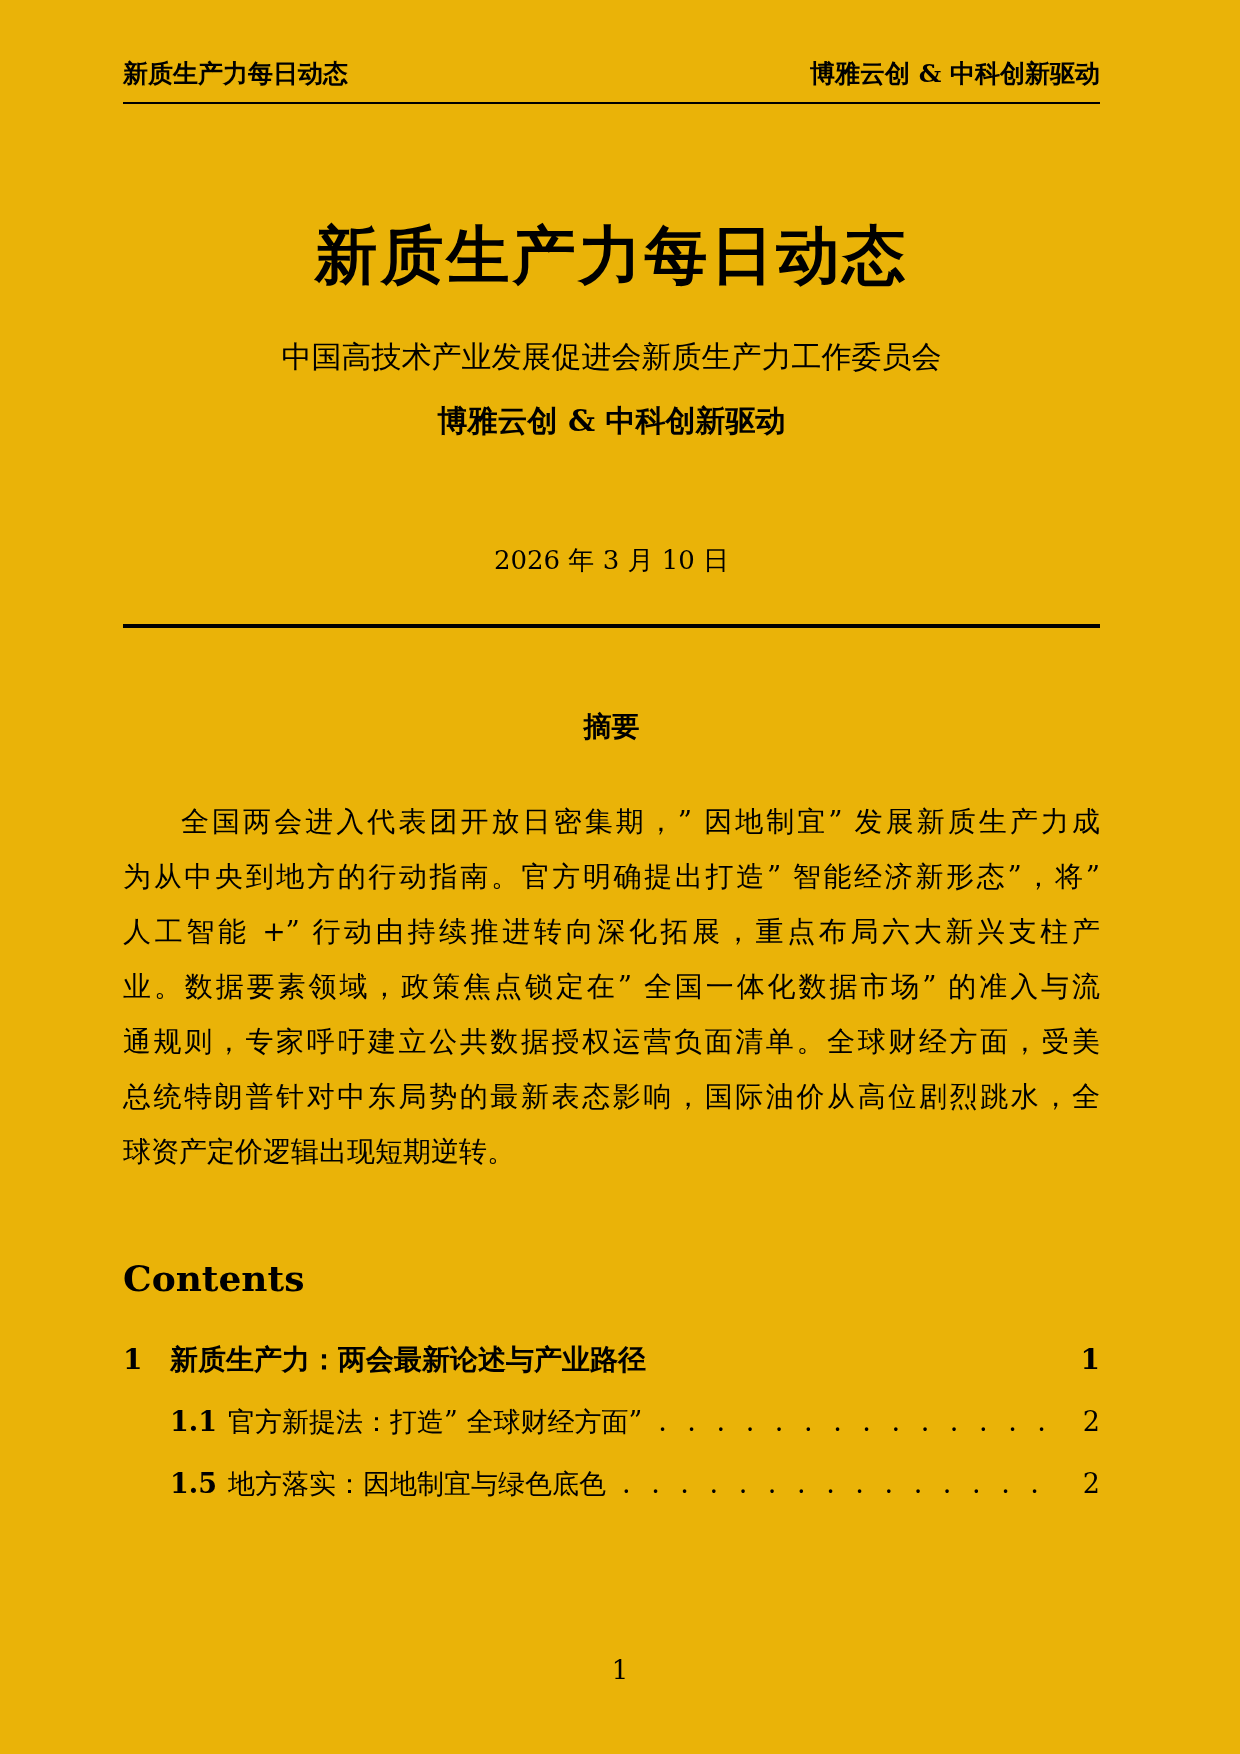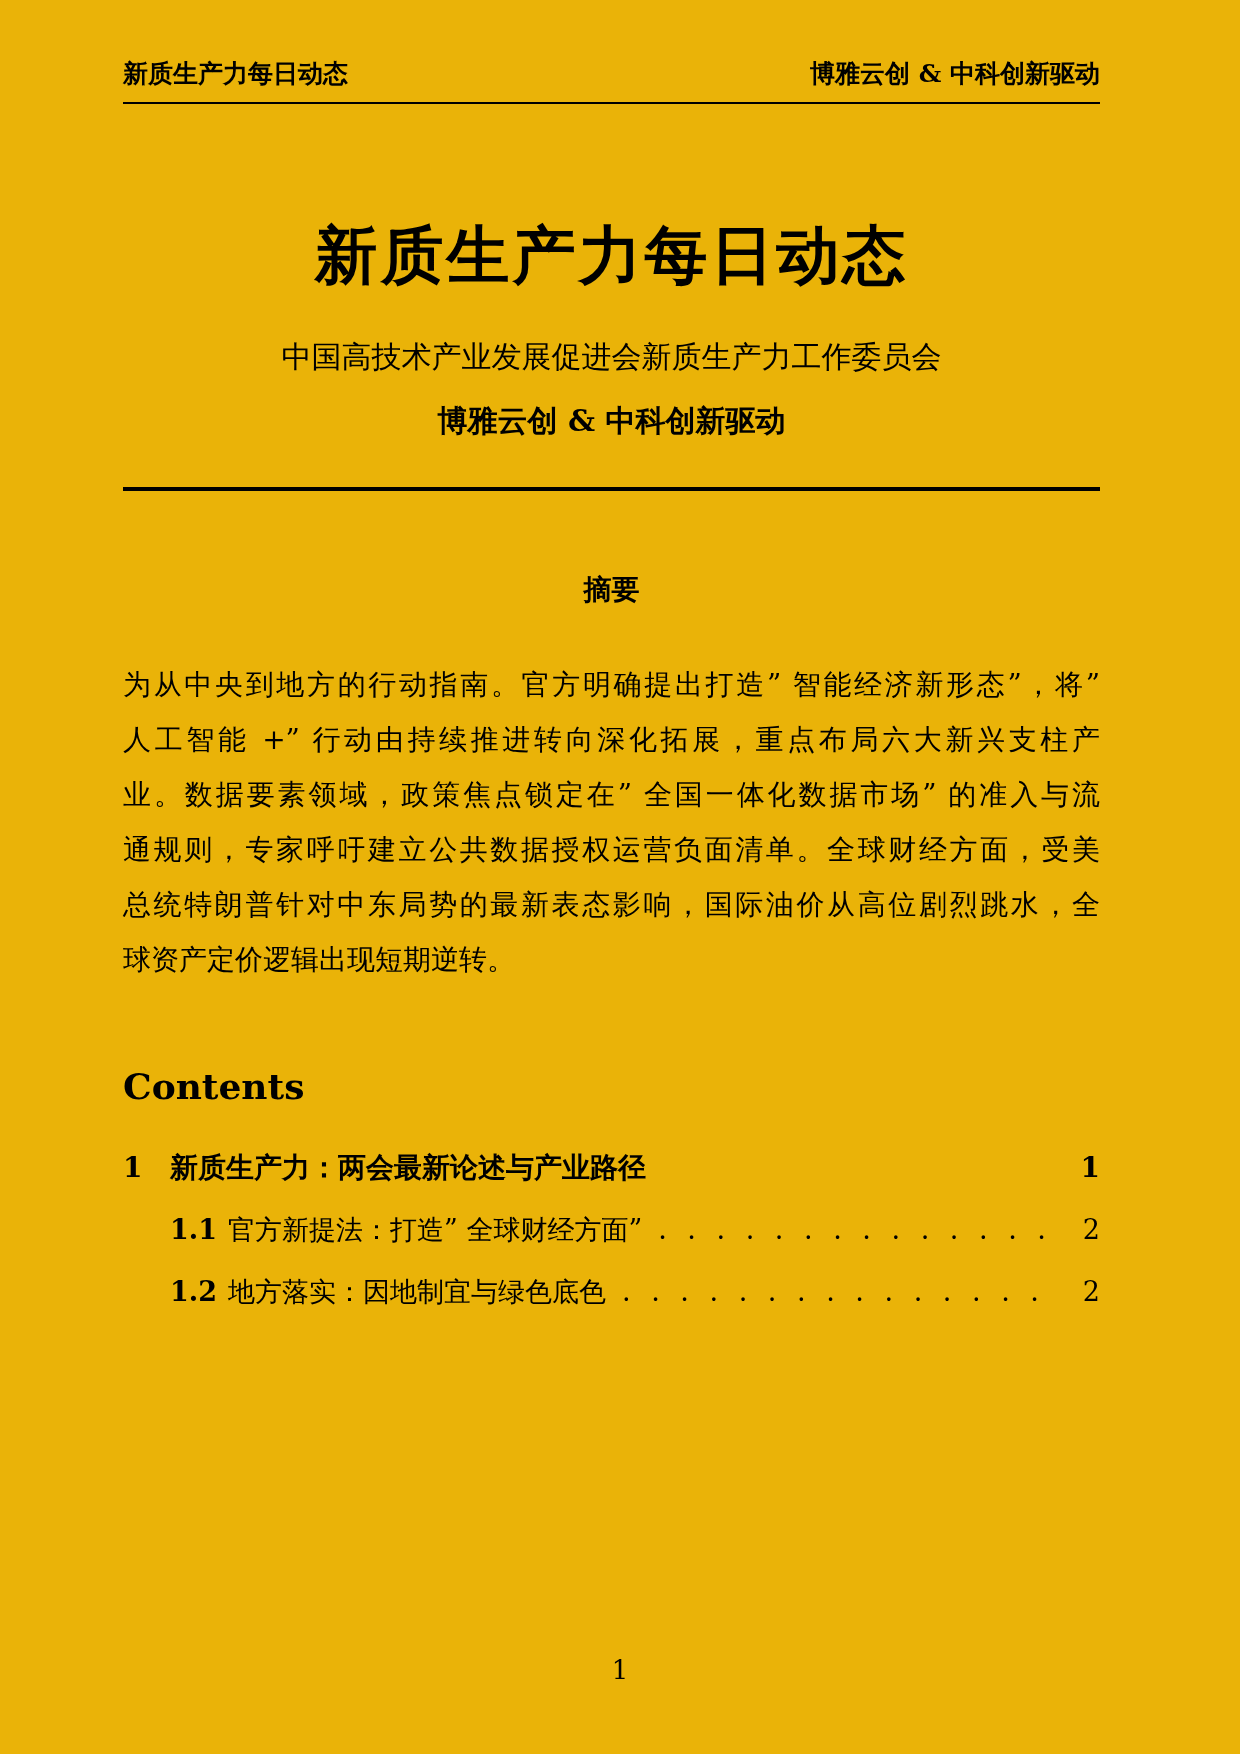--- a/index.html
+++ b/index.html
@@ -154,26 +154,28 @@
 
     <div class="doc-header">
       <span>新质生产力每日动态</span>
       <span>博雅云创 &amp; 中科创新驱动</span>
     </div>
     <div class="header-rule"></div>
 
     <div class="doc-title">新质生产力每日动态</div>
     <div class="doc-organization">中国高技术产业发展促进会新质生产力工作委员会</div>
     <div class="doc-brand">博雅云创 &amp; 中科创新驱动</div>
+    <div class="doc-date">2026 年 3 月 10 日</div>
 
     <div class="mid-rule"></div>
 
     <div class="abstract-heading">摘要</div>
 
     <div class="abstract-body">
+      <div class="abs-line first">全国两会进入代表团开放日密集期，” 因地制宜” 发展新质生产力成</div>
       <div class="abs-line">为从中央到地方的行动指南。官方明确提出打造” 智能经济新形态”，将”</div>
       <div class="abs-line">人工智能 +” 行动由持续推进转向深化拓展，重点布局六大新兴支柱产</div>
       <div class="abs-line">业。数据要素领域，政策焦点锁定在” 全国一体化数据市场” 的准入与流</div>
       <div class="abs-line">通规则，专家呼吁建立公共数据授权运营负面清单。全球财经方面，受美</div>
       <div class="abs-line">总统特朗普针对中东局势的最新表态影响，国际油价从高位剧烈跳水，全</div>
       <div class="abs-line last">球资产定价逻辑出现短期逆转。</div>
     </div>
 
     <div class="toc-heading">Contents</div>
 
@@ -187,21 +189,21 @@
       </div>
 
       <div class="toc-row level2">
         <span class="toc-num-2">1.1</span>
         <span class="toc-label">官方新提法：打造” 全球财经方面”</span>
         <span class="toc-dots">. . . . . . . . . . . . . . . . . . . . . . . . . . . .</span>
         <span class="toc-page">2</span>
       </div>
 
       <div class="toc-row level2">
-        <span class="toc-num-2">1.2</span>
+        <span class="toc-num-2">1.5</span>
         <span class="toc-label">地方落实：因地制宜与绿色底色</span>
         <span class="toc-dots">. . . . . . . . . . . . . . . . . . . . . . . . . . . .</span>
         <span class="toc-page">2</span>
       </div>
 
     </div>
   </div>
 
   <div class="page-footer">1</div>
 </div>

